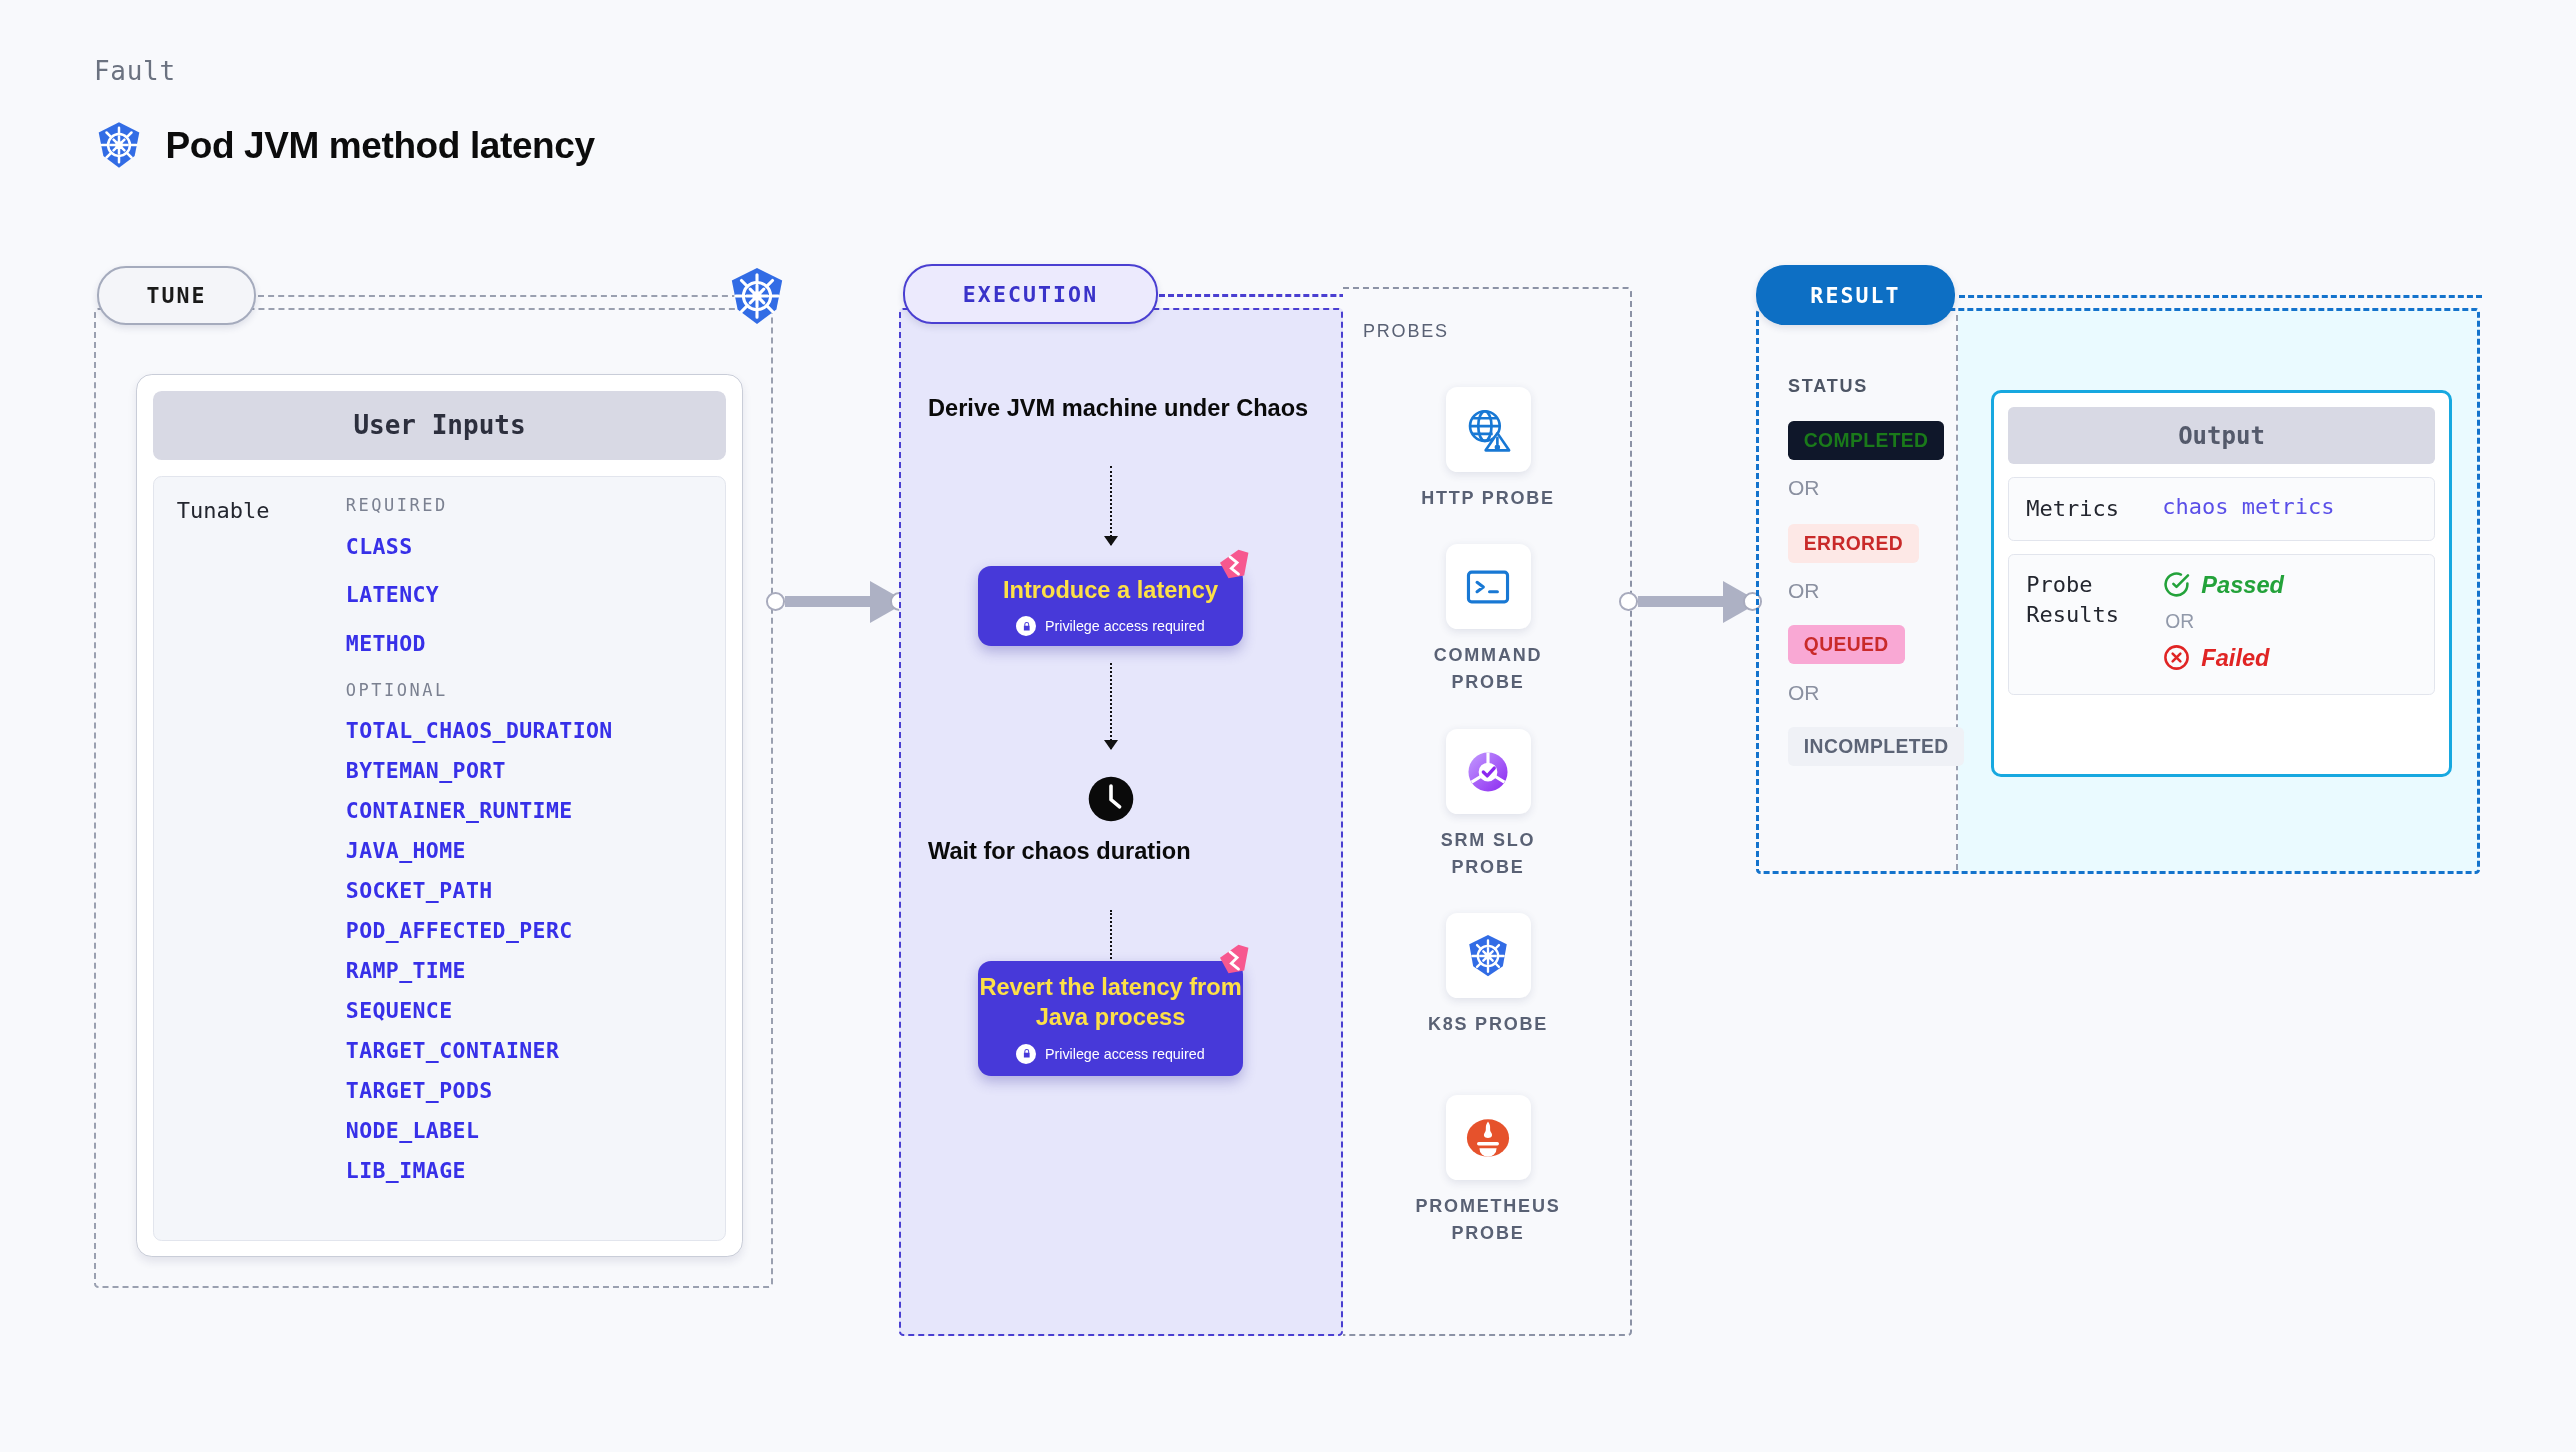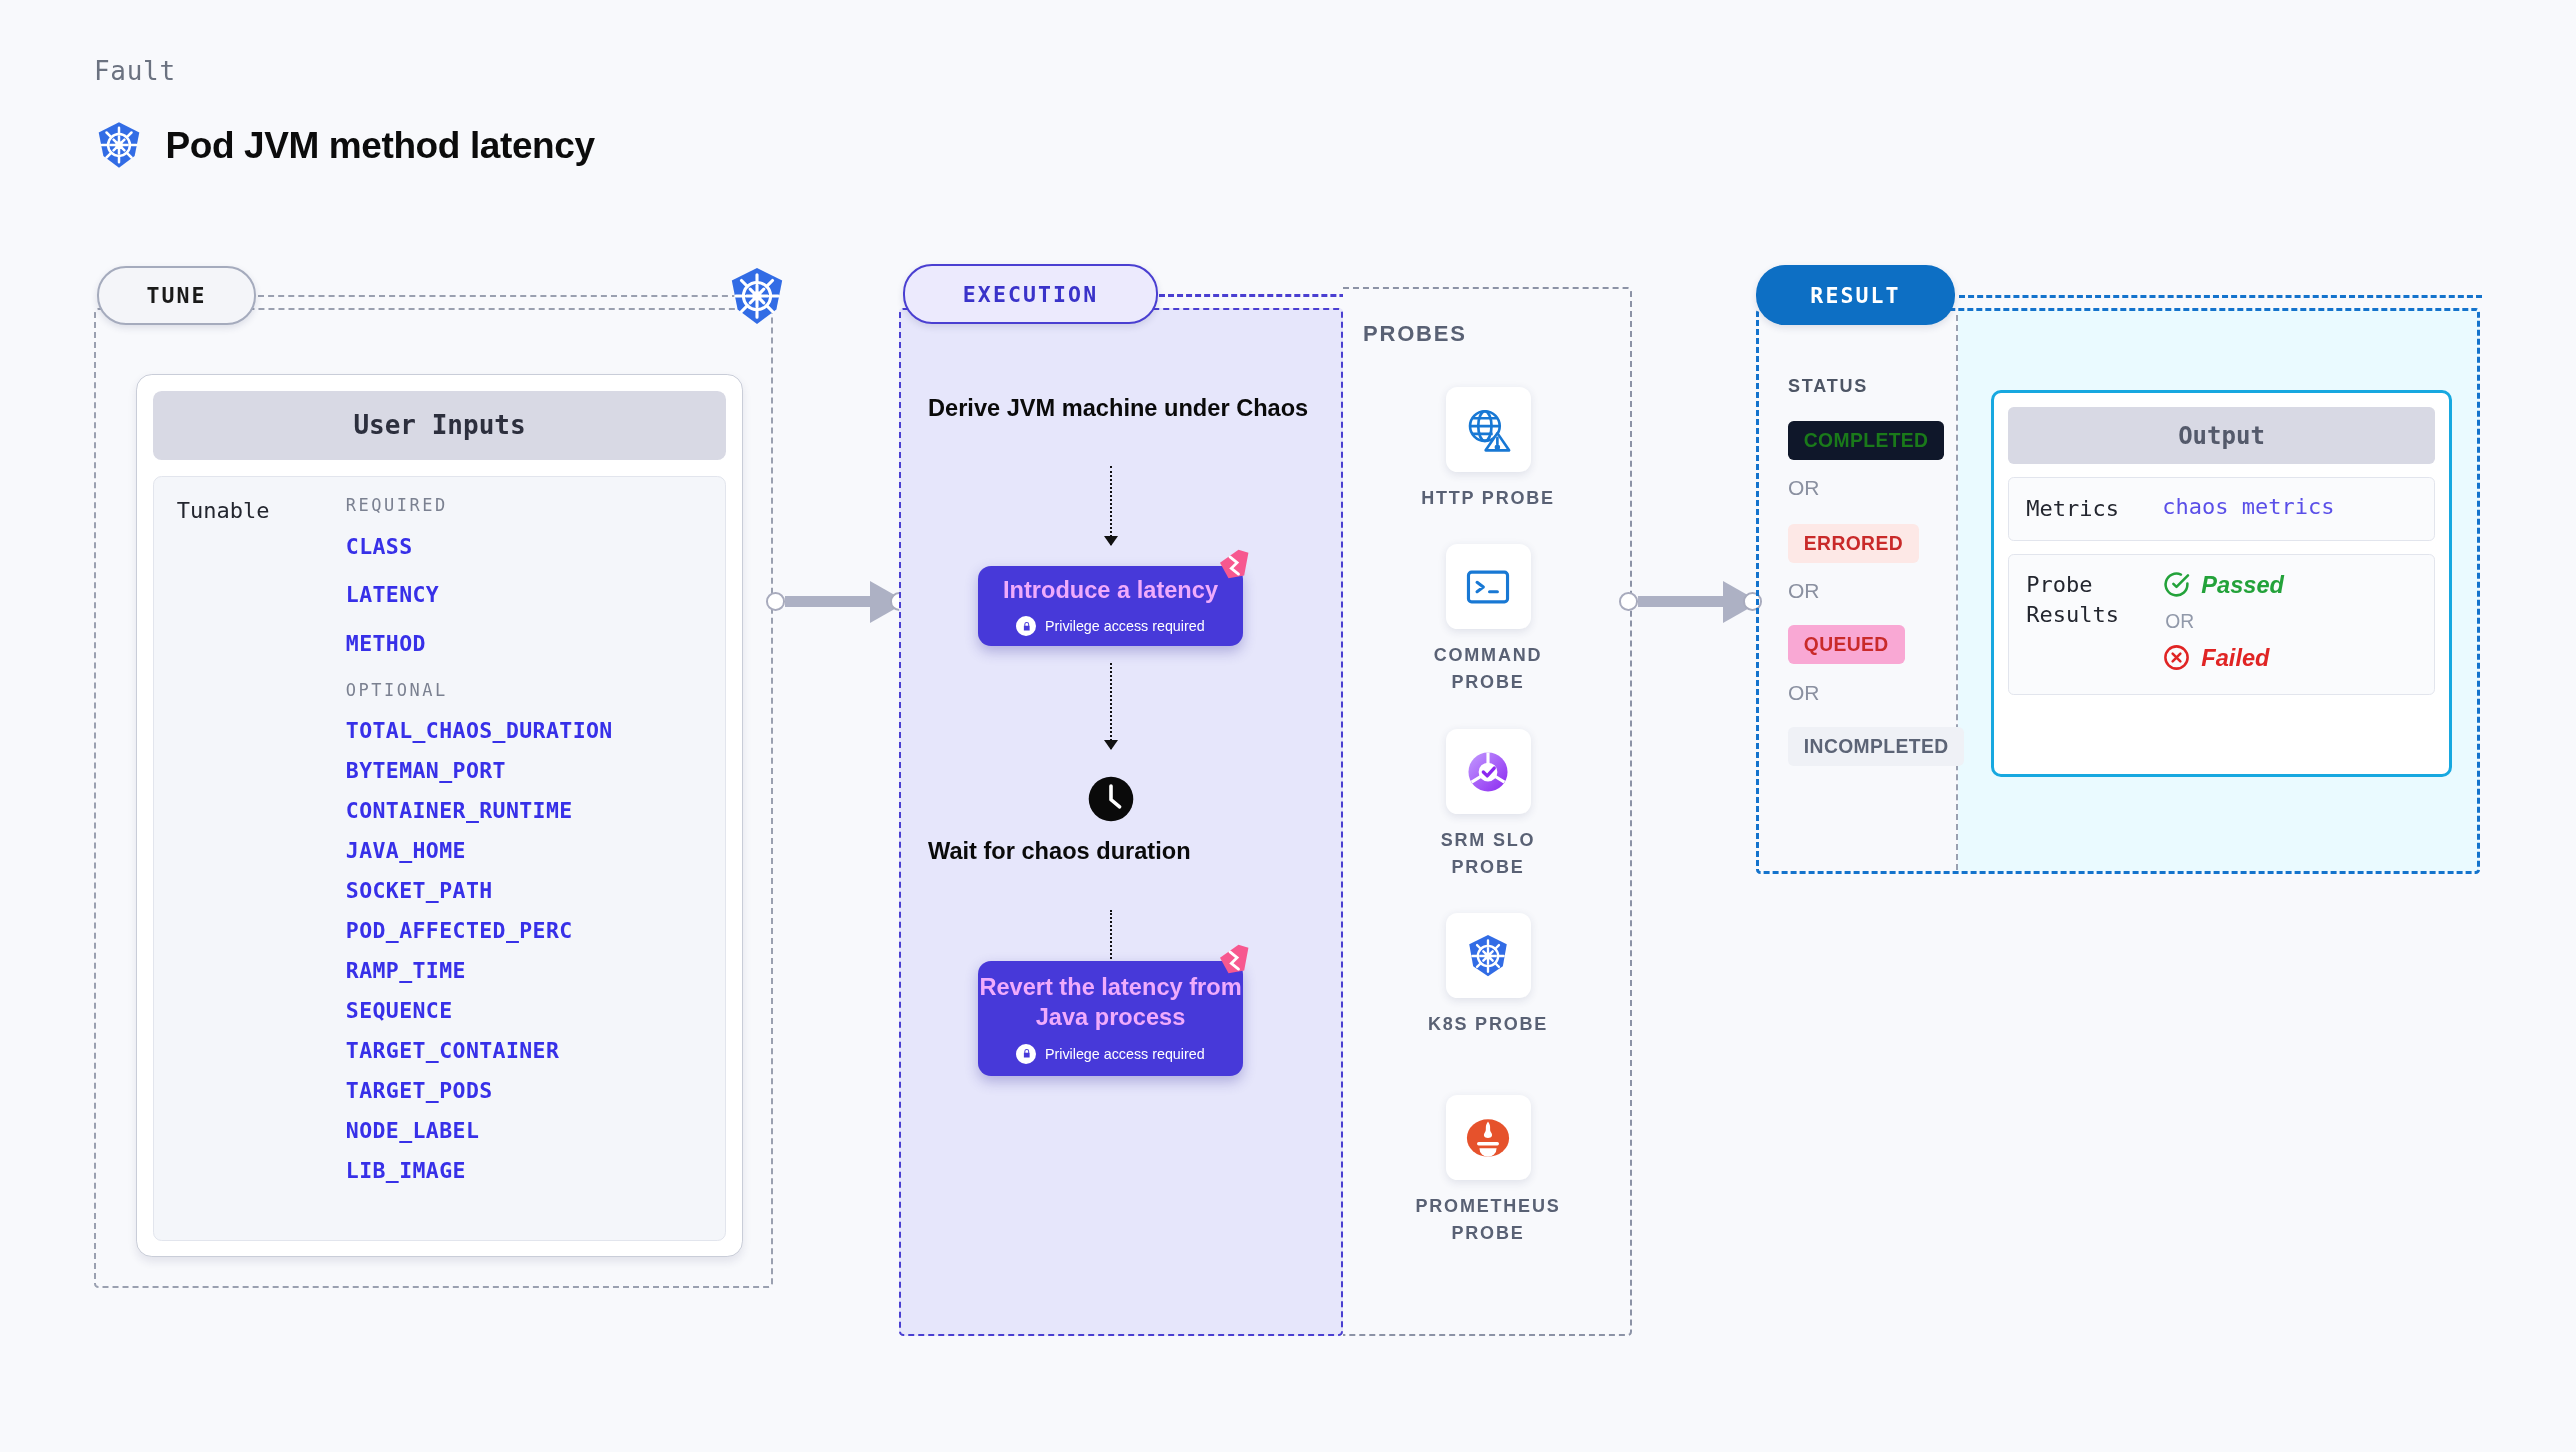--- a/index.html
+++ b/index.html
@@ -101,39 +101,39 @@
   .arrow-v .head {
     position: absolute; left: -5.7px; bottom: -1.4px; width: 0; height: 0;
     border-left: 7.2px solid transparent; border-right: 7.2px solid transparent;
     border-top: 10.7px solid #111;
   }
   .pcard {
     position: absolute; background: #4739d9; border-radius: 13px;
     box-shadow: 0 5.7px 13px rgba(54,47,160,.30);
     display: flex; flex-direction: column; align-items: center; justify-content: center;
   }
-  .pcard-title { color: #f0abfc; font-size: 23.6px; font-weight: 700; text-align: center; line-height: 1.25; }
+  .pcard-title { color: #fde047; font-size: 23.6px; font-weight: 700; text-align: center; line-height: 1.25; }
   .pcard-priv { display: flex; align-items: center; gap: 8.6px; margin-top: 11.5px; }
   .pcard-priv span { color: #fff; font-size: 14.3px; }
   .lock-badge {
     width: 20px; height: 20px; border-radius: 50%; background: #fff;
     display: flex; align-items: center; justify-content: center;
   }
   .litmus-badge { position: absolute; width: 39px; height: 37px; }
   .clock-icon { position: absolute; width: 46px; height: 46px; }
 
   
   #probes-area {
     left: 1343px; top: 287px; width: 289px; height: 1049px;
     border: 2.1px dashed #8c93a6; border-left: none; border-radius: 0 4.3px 4.3px 0;
     background: #f8f9fc;
   }
   .probes-label {
     position: absolute; left: 1363px; top: 321px;
-    font-size: 22px; font-weight: 700; color: #596174; letter-spacing: 1.8px;
+    font-size: 18px; font-weight: 400; color: #596174; letter-spacing: 1.8px;
   }
   .probe-item {
     position: absolute; width: 158px; display: flex; flex-direction: column; align-items: center;
   }
   .probe-tile {
     width: 85px; height: 85px; background: #fff; border-radius: 11.5px;
     box-shadow: 0 2.9px 8.6px rgba(40,44,90,.11);
     display: flex; align-items: center; justify-content: center;
   }
   .probe-name {

